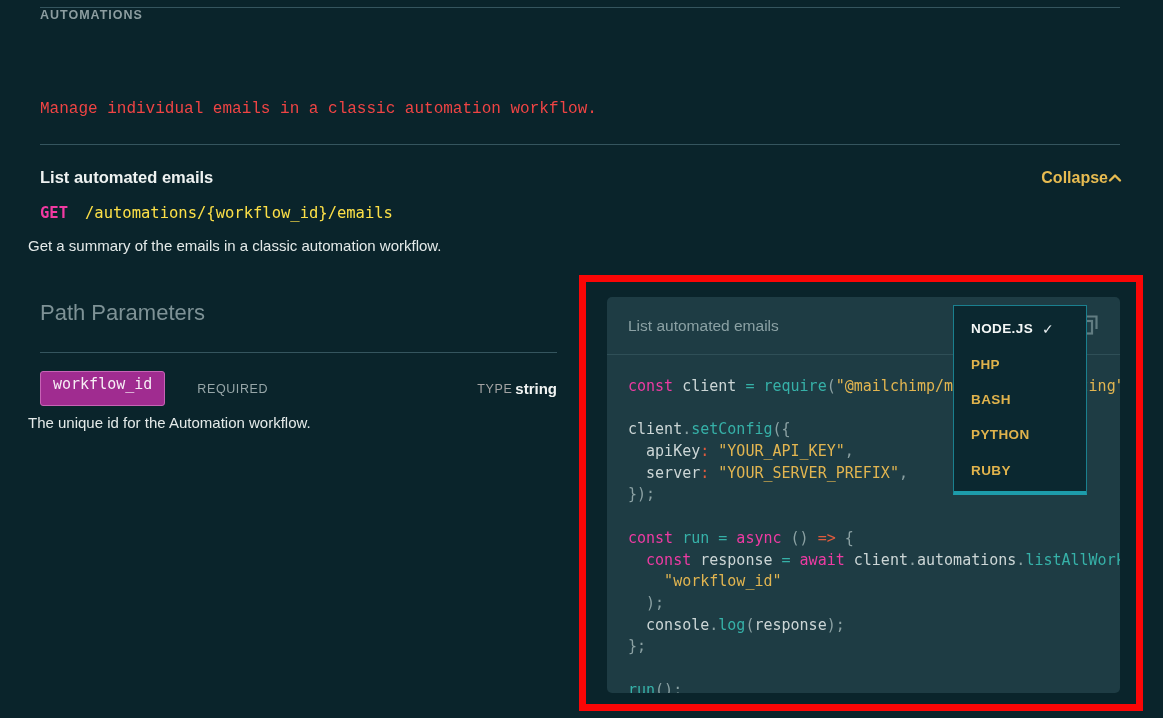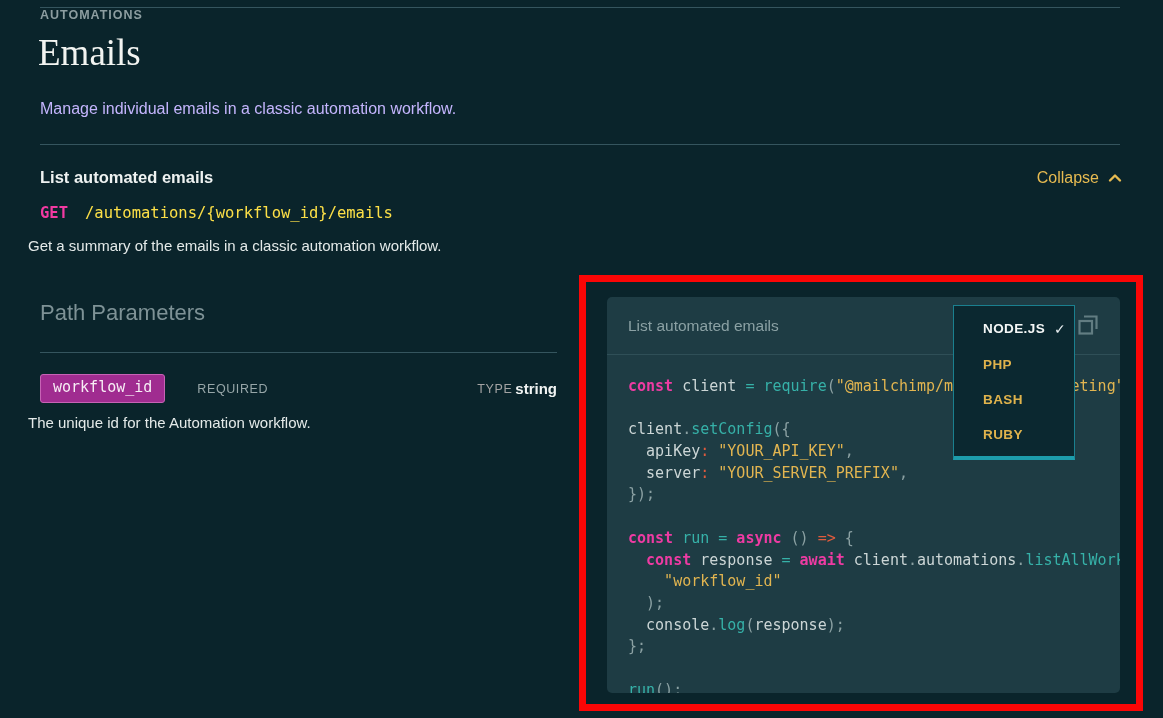--- a/index.html
+++ b/index.html
@@ -20,51 +20,51 @@
     font-size:12.5px; font-weight:700; letter-spacing:1px;
     color:#8c9da0;
   }
   .page-title {
     position:absolute; left:38px; top:31px;
     font-family:"Liberation Serif", serif; font-weight:500;
     font-size:37px; color:#f2f4f1;
   }
   .lead {
     position:absolute; left:40px; top:100px;
-    font-size:16px; color:#c4b5fd;
+    font-size:16px; color:#ef4444;font-family:Liberation Mono, monospace;
   }
   .section-title {
     position:absolute; left:40px; top:168px;
     font-size:16.5px; font-weight:700; color:#eef2f1;
   }
   .collapse-link {
     position:absolute; top:169px; right:41px;
     font-size:16px; color:#e7bb51; cursor:pointer;
-    display:flex; align-items:center; gap:9px;
+    display:flex; align-items:center; font-weight:bold;
   }
   .endpoint { position:absolute; left:40px; top:204px;
     font-family:"DejaVu Sans Mono", monospace; font-size:15.5px; }
   .endpoint .method { color:#f23aa2; font-weight:700; }
   .endpoint .path   { color:#fde047; margin-left:17px; }
   .endpoint-desc {
     position:absolute; left:28px; top:237px;
     font-size:15px; color:#e4eae9;
   }
   .params-heading {
     position:absolute; left:40px; top:300px;
     font-size:22px; font-weight:400; color:#7e9296;
   }
   .param-row {
     position:absolute; left:40px; top:373px; width:517px; height:31px;
     display:flex; align-items:center;
   }
   .param-badge {
     font-family:"DejaVu Sans Mono", monospace; font-size:15px;
     color:#f7eef5; background:#a02c90; border:1px solid #c763b5;
-    border-radius:3px; padding:3px 12px 6px;
+    border-radius:3px; padding:3px 12px 12px;
   }
   .param-required {
     margin-left:32px; font-size:12.5px; letter-spacing:0.6px;
     color:#97a6a8;
   }
   .param-spacer { flex:1; }
   .param-type-label { font-size:12.5px; letter-spacing:0.6px; color:#a3a3a3; }
   .param-type-value { margin-left:3px; font-size:15px; font-weight:700; color:#f1f4f3; }
   .param-desc {
     position:absolute; left:28px; top:414px;
@@ -85,34 +85,34 @@
     position:absolute; top:15px; right:21px; width:24px; height:24px;
     cursor:pointer; z-index:2;
   }
   .copy-btn svg { stroke:#627d82; }
   .code-block {
     padding:21px 0 0 21px;
     font-family:"DejaVu Sans Mono", monospace; font-size:15px;
     line-height:21.7px; white-space:pre; color:#ccd6d6;
   }
   .code-line { height:21.7px; white-space:pre; }
-  .tk-kw  { color:#ee3ba3;font-weight:bold; }
+  .tk-kw  { color:#ee3ba3; }
   .tk-id  { color:#ccd6d6; }
   .tk-fn  { color:#36b1a8; }
   .tk-op  { color:#36b1a8; }
   .tk-str { color:#e2b550; }
   .tk-pu  { color:#8ba1a3; }
   .tk-or  { color:#e05b3d; }
 
   
   .lang-dropdown {
-    position:absolute; left:953px; top:305px; width:122px;
+    position:absolute; left:953px; top:305px; width:134px;
     background:#0b2830;
     border:1px solid #1a808f; border-bottom:4px solid #1d9cab;
-    padding:5px 16px 3px; z-index:4;
+    padding:5px 4px 3px; z-index:4;
   }
   .dd-item {
     height:35.4px; display:flex; align-items:center; padding-left:13px;
     font-size:13.5px; font-weight:700; letter-spacing:0.4px;
     color:#e0b34c; cursor:pointer;
   }
   .dd-item.selected { color:#f4f7f6; }
   .dd-item .check { margin-left:9px; font-weight:400; font-size:14px; color:#e8eef0; }
 
   
@@ -122,21 +122,20 @@
   }
 </style>
 </head>
 <body>
 
 <div class="page">
 
   <div class="hr hr-top"></div>
 
   <div class="eyebrow">AUTOMATIONS</div>
-  <h1 class="page-title">Emails</h1>
   <p class="lead">Manage individual emails in a classic automation workflow.</p>
 
   <div class="hr hr-mid"></div>
 
   <div class="section-title">List automated emails</div>
 
   <div class="collapse-link">
     <span>Collapse</span>
     <span style="display:flex;">
       <svg width="14" height="10" viewBox="0 0 14 10" fill="none">
@@ -184,19 +183,22 @@
         <span>NODE.JS</span>
         <span class="check">✓</span>
       </div>
       <div class="dd-item">
         <span>PHP</span>
       </div>
       <div class="dd-item">
         <span>BASH</span>
       </div>
       <div class="dd-item">
+        <span>PYTHON</span>
+      </div>
+      <div class="dd-item">
         <span>RUBY</span>
       </div>
     </div>
 
   <div class="red-rect"></div>
 
 </div>
 
 </body></html>

